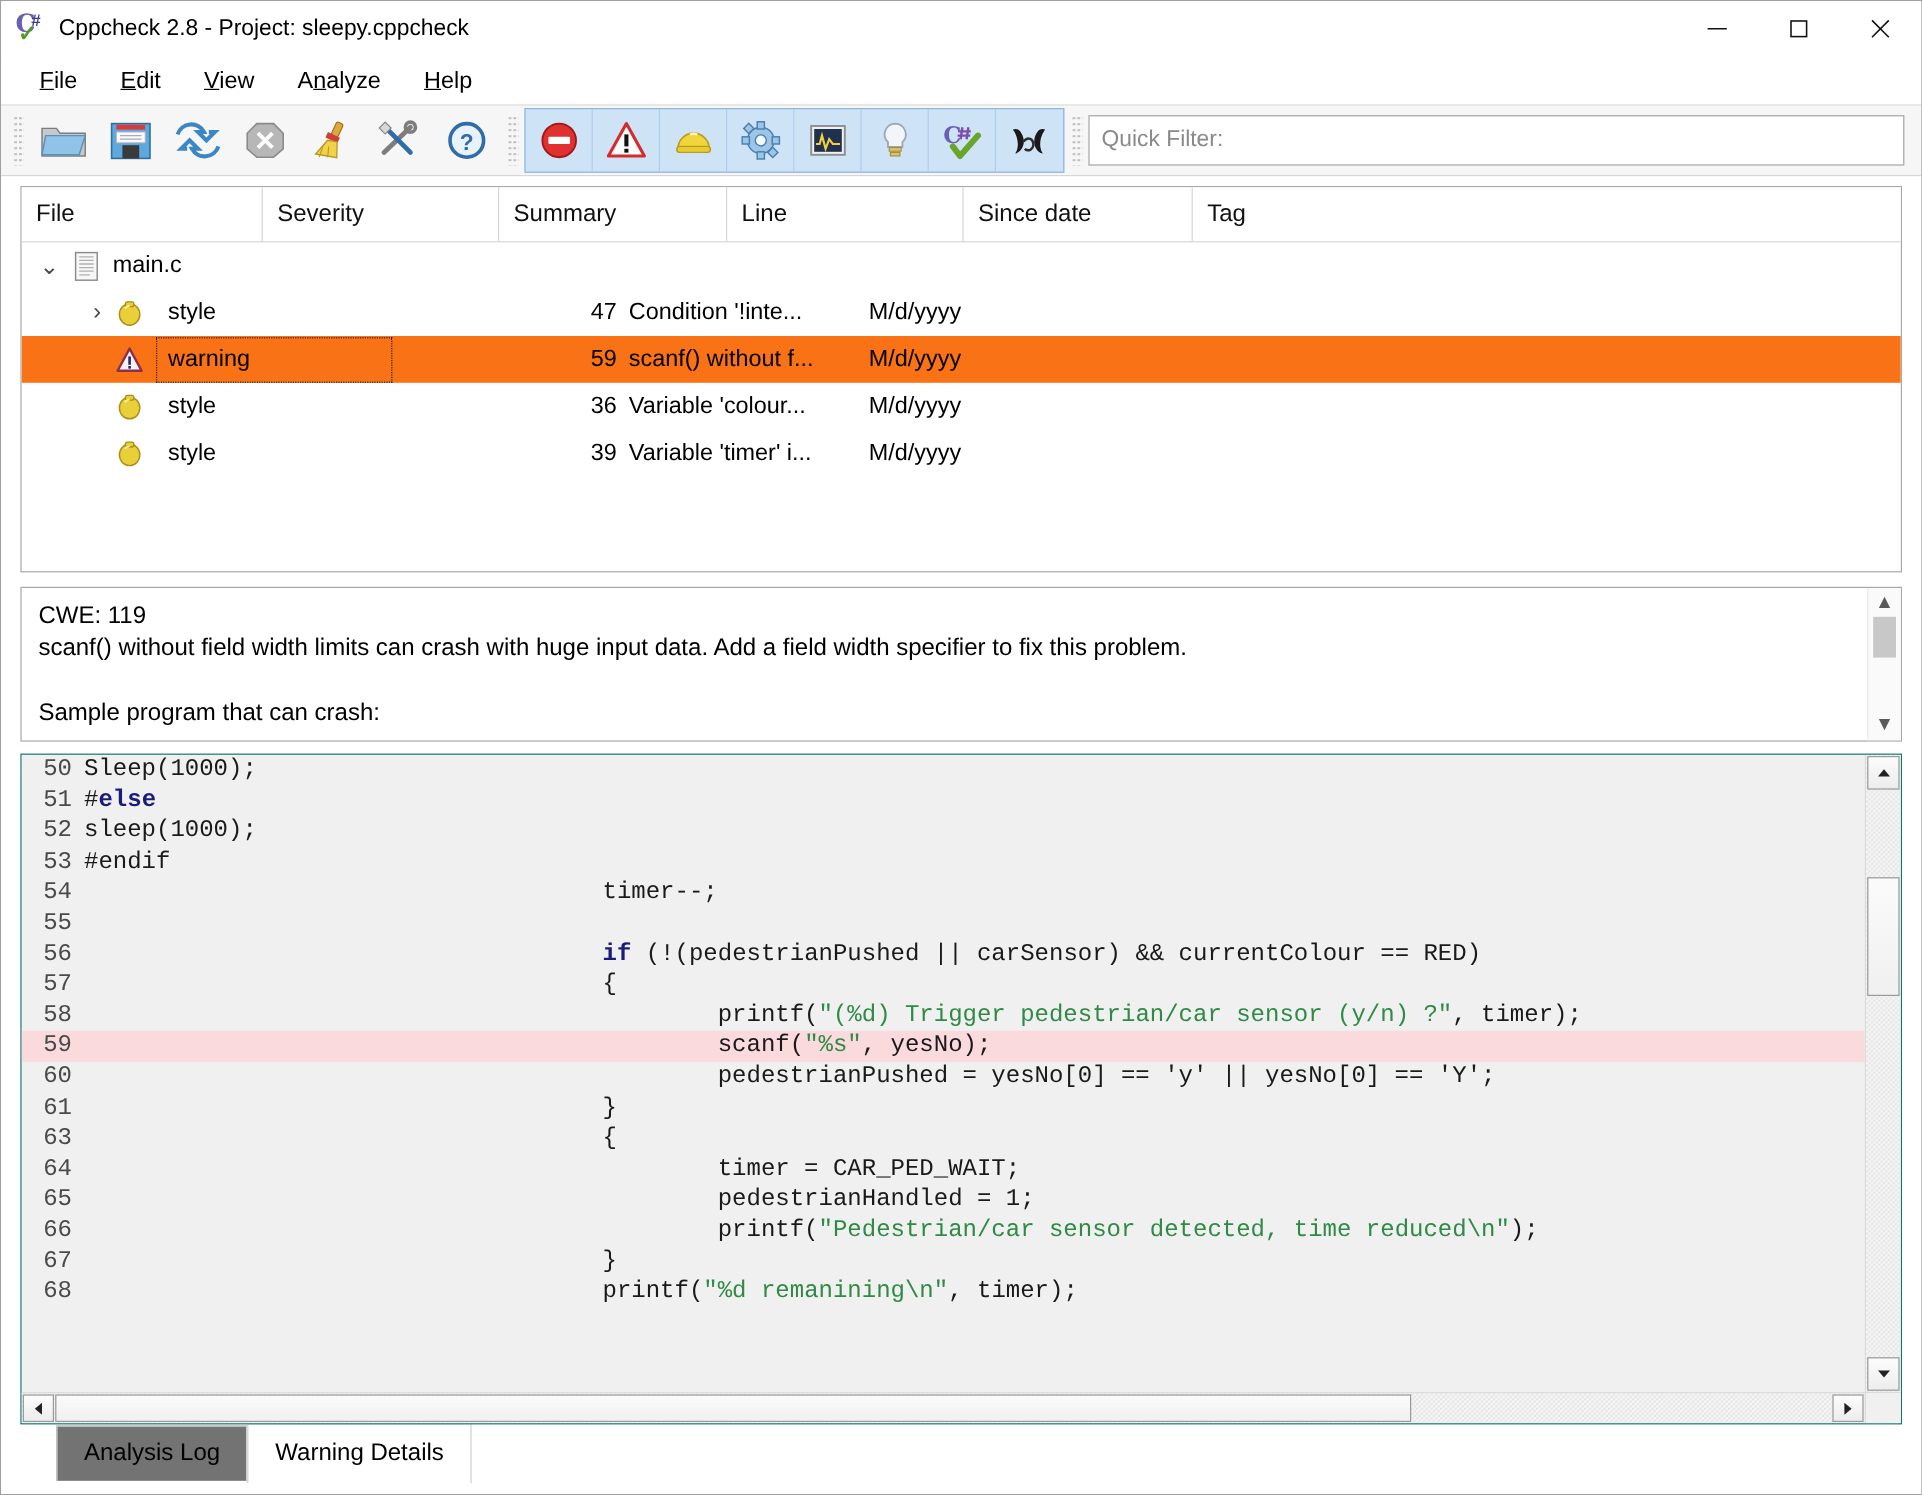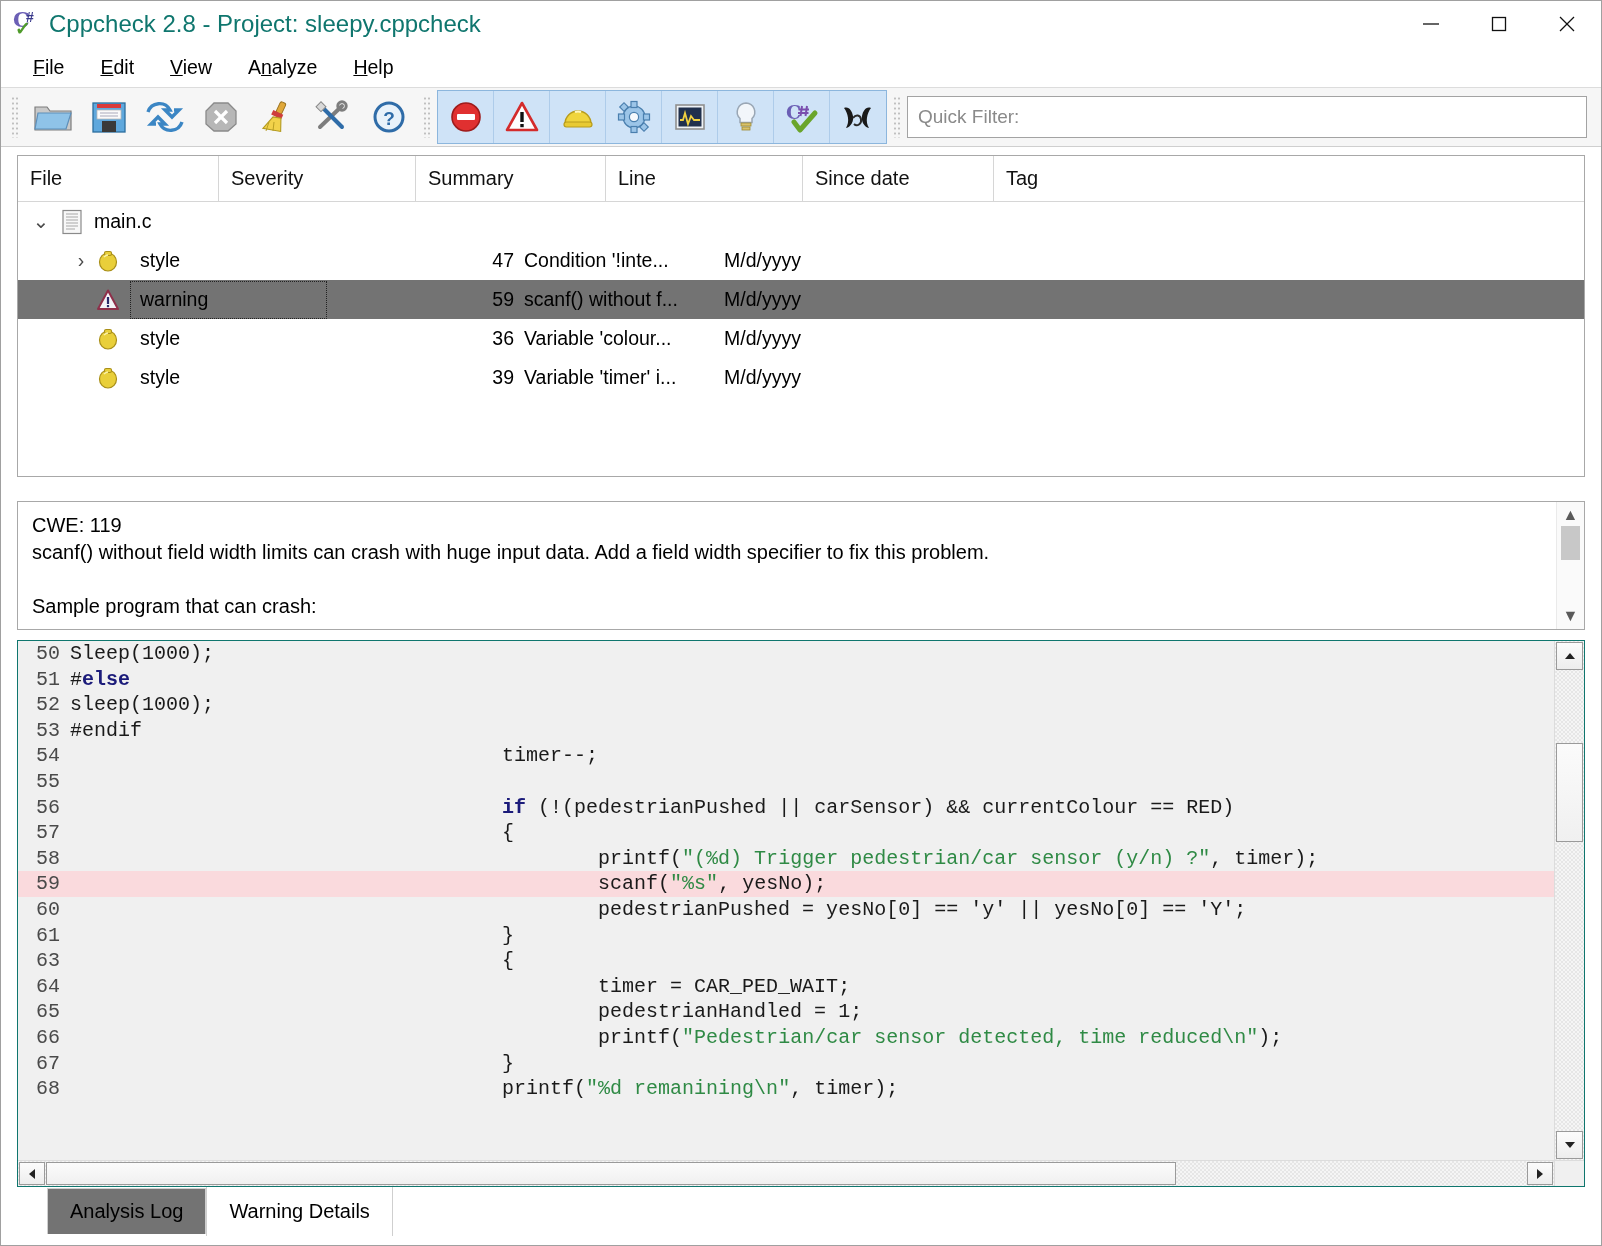--- a/index.html
+++ b/index.html
@@ -45,21 +45,21 @@
     position: absolute; left: 13px; top: -1px;
     font-size: 14px; font-weight: bold; color: #3a3a8c;
     line-height: 1;
   }
   .app-icon .checkglyph {
     position: absolute; left: 2px; top: 8px;
     font-size: 19px; color: #4f9b2b; font-weight: bold;
     line-height: 1;
   }
   .title-text {
-    font-size: 24px; color: #0f766e; white-space: nowrap;
+    font-size: 19px; color: #000000; white-space: nowrap;
   }
   .win-buttons {
     position: absolute; right: 0; top: 0;
     display: flex; height: 46px;
   }
   .win-btn {
     width: 68px; height: 46px;
     display: flex; align-items: center; justify-content: center;
     background: transparent;
   }
@@ -182,21 +182,21 @@
 
   .row {
     display: flex;
     height: 39px;
     align-items: center;
     font-size: 19.5px;
     color: #000;
     position: relative;
     white-space: nowrap;
   }
-  .row.selected { background: #737373; }
+  .row.selected { background: #f97316; }
   .row .cell { display: flex; align-items: center; flex: 0 0 auto; overflow: hidden; }
   .cell-sev  { width: 197px; padding-left: 10px; }
   .cell-line { width: 197px; justify-content: flex-end; padding-right: 10px; }
   .cell-sum  { width: 190px; padding-left: 0px; }
   .cell-since{ width: 191px; padding-left: 10px; }
   .cell-tag  { width: 150px; padding-left: 10px; }
 
   .row.selected .cell-sev {
     outline: 1px dotted #222;
     outline-offset: -1px;
@@ -214,21 +214,21 @@
     width: 28px; height: 26px; flex: 0 0 auto;
     display: flex; align-items: center; justify-content: center;
     margin-right: 8px;
   }
   .file-row .ico { margin-left: 6px; }
   .child-row .ico { margin-left: 2px; }
   .file-name { font-size: 19.5px; text-align: right; }
 
   
   .details-panel {
-    margin-top: 24px;
+    margin-top: 12px;
     border: 1px solid #a8a8a8;
     background: #ffffff;
     height: 129px;
     flex: 0 0 auto;
     display: flex;
     overflow: hidden;
   }
   .details-text {
     flex: 1 1 auto;
     padding: 10px 12px 0 14px;

